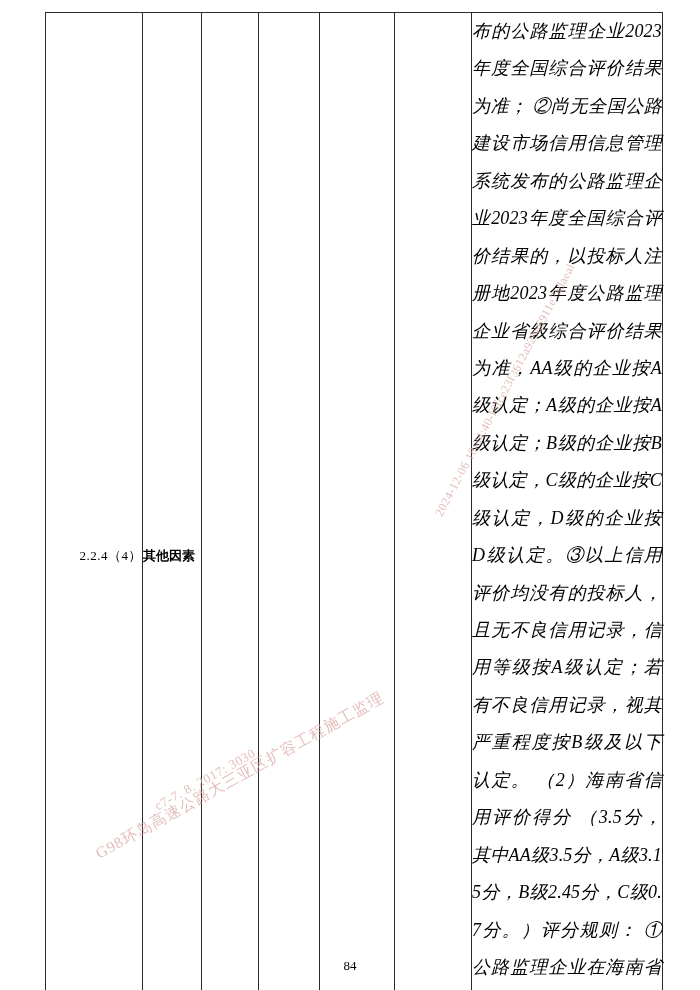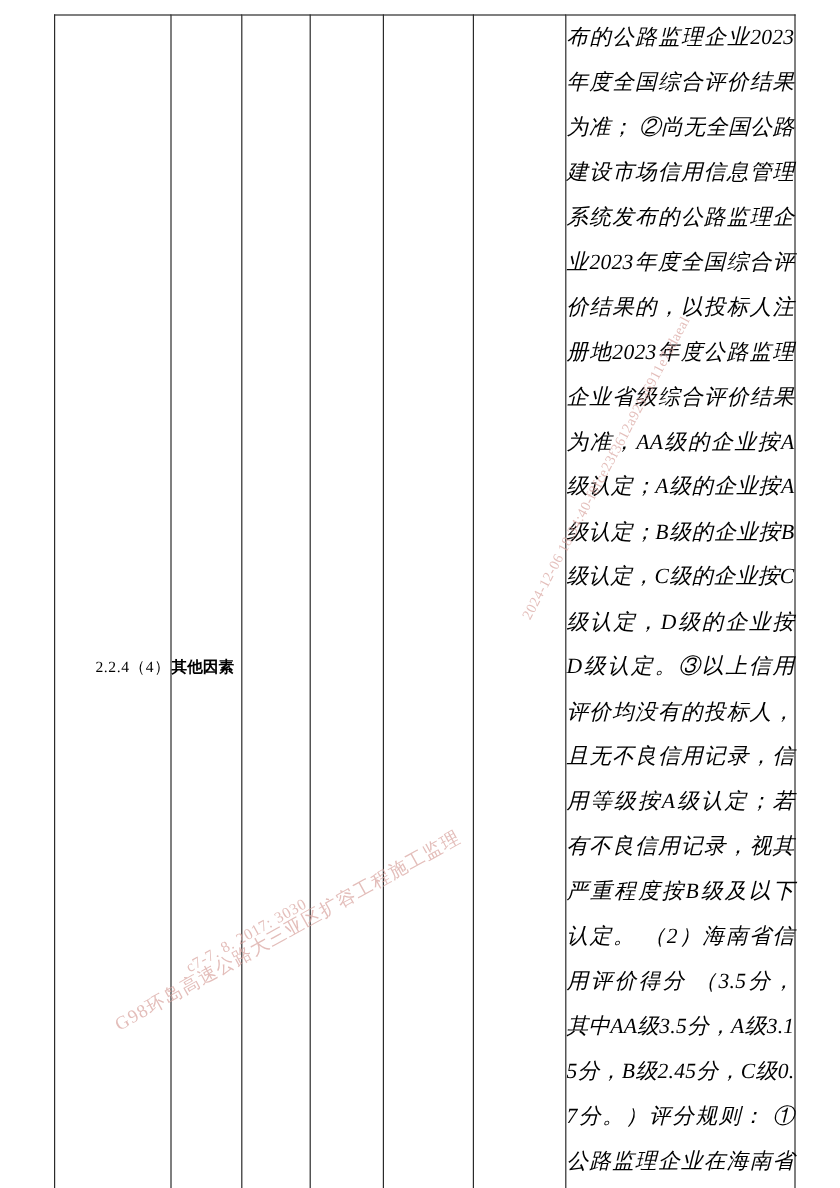--- a/index.html
+++ b/index.html
@@ -133,18 +133,19 @@
         <td class="col-d"></td>
         <td class="col-e"></td>
         <td class="col-f"></td>
         <td class="col-g cell-long">
           <div class="long-text">布的公路监理企业2023年度全国综合评价结果为准； ②尚无全国公路建设市场信用信息管理系统发布的公路监理企业2023年度全国综合评价结果的，以投标人注册地2023年度公路监理企业省级综合评价结果为准，AA级的企业按A级认定；A级的企业按A级认定；B级的企业按B级认定，C级的企业按C级认定，D级的企业按D级认定。③以上信用评价均没有的投标人，且无不良信用记录，信用等级按A级认定；若有不良信用记录，视其严重程度按B级及以下认定。 （2）海南省信用评价得分 （3.5分，其中AA级3.5分，A级3.15分，B级2.45分，C级0.7分。）评分规则： ①公路监理企业在海南省的信用评价结果有效期1年，下一年度公路监理</div>
         </td>
       </tr>
     </tbody>
   </table>
 
+  <div class="page-number">84</div>
 
   <div class="watermark wm-main">G98环岛高速公路大三亚区扩容工程施工监理</div>
   <div class="watermark wm-sub">c7-7. 8. 2017: 3030</div>
   <div class="watermark wm-hash">2024-12-06 18:34:40-f8fce23f3612a929a6911e7adaeal</div>
 
 </div>
 
 </body></html>

